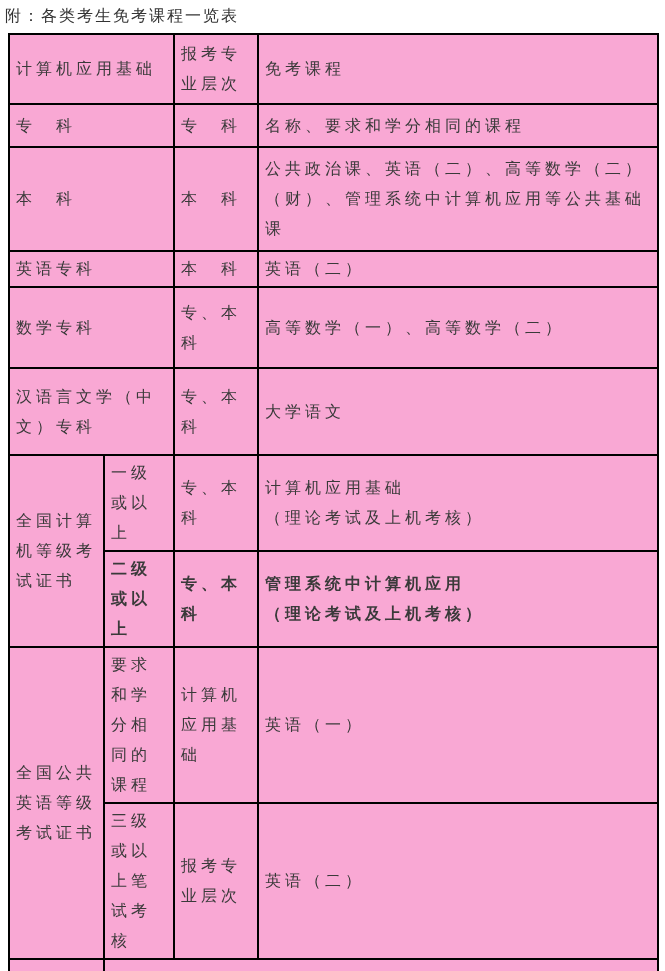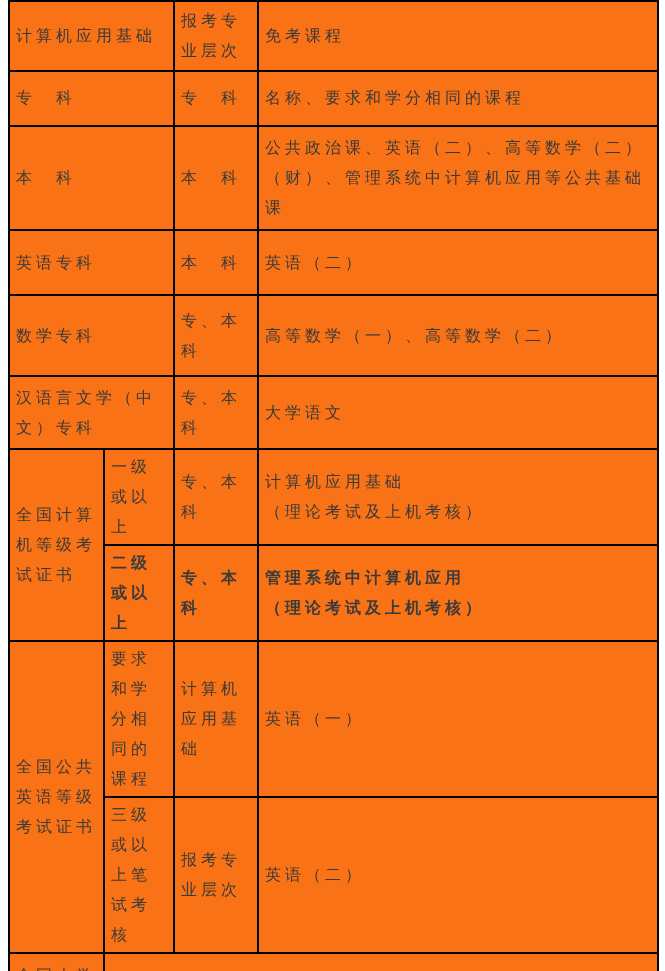--- a/index.html
+++ b/index.html
@@ -39,39 +39,40 @@
     vertical-align: middle;
     padding: 2px 4px 2px 6px;
     font-size: 16px;
     letter-spacing: 4px;
     line-height: 30px;
     color: #3a3a3a;
     word-break: break-all;
     line-break: anywhere;
     overflow-wrap: anywhere;
     white-space: pre-line;
-    background: #f97316;
+    background: #f9a8d4;
   }
   tr.hr  { height: 70px; }
-  tr.d0  { height: 55px; font-family: Liberation Mono, monospace; }
+  tr.d0  { height: 43px; }
   tr.d1  { height: 104px; }
-  tr.d2  { height: 65px; border-radius: 21px; }
+  tr.d2  { height: 36px; border-radius: 21px; }
   tr.d3  { height: 81px; }
-  tr.d4  { height: 73px; }
+  tr.d4  { height: 87px; }
   tr.c0a { height: 78px; }
   tr.c0b { height: 78px; font-weight: bold; }
   tr.c1a { height: 100px; }
   tr.c1b { height: 100px; }
   tr.fin { height: 135px; }
 </style>
 </head>
 <body>
 
 <div class="doc">
 
+  <div class="title">附：各类考生免考课程一览表</div>
 
   <table class="exemption">
     <colgroup>
       <col class="cA">
         <col class="cA2">
         <col class="cB">
         <col class="cC">
     </colgroup>
 
     <tbody>

